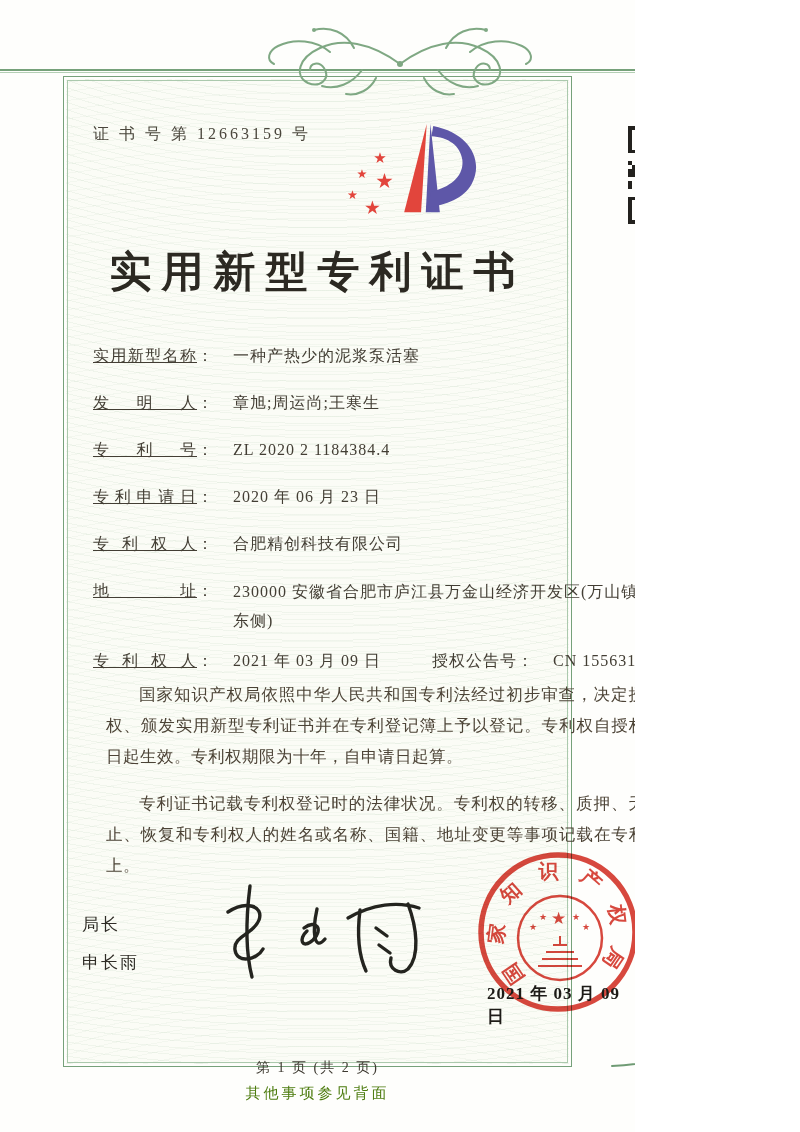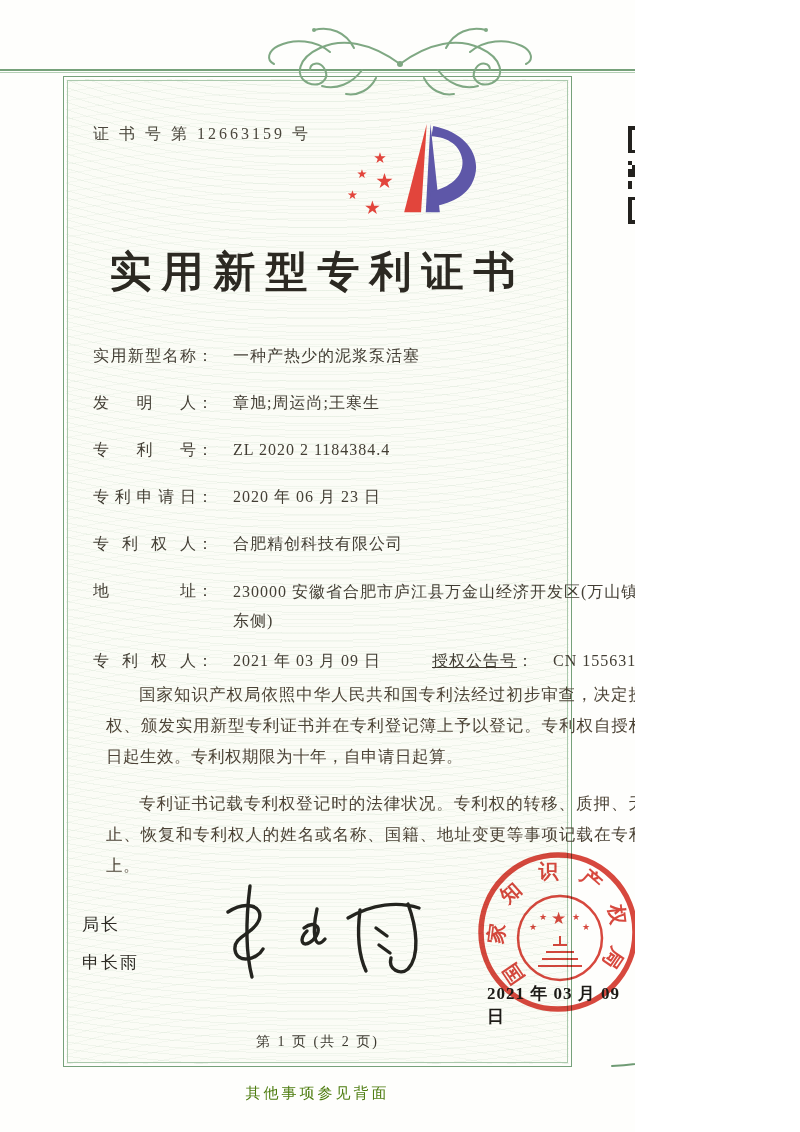--- a/index.html
+++ b/index.html
@@ -24,37 +24,37 @@
   .ornament{position:absolute;pointer-events:none;}
   
   .cert-no{position:absolute;left:93px;top:124px;font-size:16px;letter-spacing:3px;color:#4a463c;}
   .logo{position:absolute;left:332px;top:106px;width:150px;height:128px;}
   .qr{position:absolute;left:628px;top:126px;width:98px;height:98px;}
   .title{position:absolute;left:0;top:244px;width:100%;text-align:center;
     font-size:42px;font-weight:600;letter-spacing:10px;color:#2c2922;}
   
   .fields{position:absolute;left:93px;top:342px;width:625px;font-size:16px;letter-spacing:1px;color:#433e34;}
   .frow{margin-bottom:20px;line-height:27px;white-space:nowrap;}
-  .flabel{display:inline-block;width:104px;text-align:justify;text-align-last:justify;vertical-align:top;}
+  .flabel{display:inline-block;width:104px;text-align:justify;text-align-last:justify;vertical-align:top;text-decoration:underline;}
   .fcolon{display:inline-block;vertical-align:top;}
   .fvalue{display:inline-block;margin-left:14px;vertical-align:top;}
   .frow.addr{white-space:normal;margin-bottom:12px;}
   .frow.addr .fvalue{width:462px;line-height:29px;}
   .fgroup2{display:inline-block;margin-left:46px;}
-  .fgroup2 .flabel2{display:inline-block;text-decoration:underline;}
+  .fgroup2 .flabel2{display:inline-block;}
   
   .body-text{position:absolute;left:90px;top:663px;width:624px;font-size:16.5px;
     line-height:31px;letter-spacing:0.5px;color:#4c4336;text-align:justify;}
   .body-text p{margin:16px;text-indent:2em;}
   
   .officer{position:absolute;left:82px;top:906px;font-size:17px;line-height:38px;letter-spacing:2px;color:#2f2c26;}
   .signature{position:absolute;left:212px;top:876px;width:230px;height:112px;}
   .seal{position:absolute;left:472px;top:846px;width:172px;height:172px;mix-blend-mode:multiply;opacity:0.92;}
   .seal-date{position:absolute;left:487px;top:982px;font-size:17px;font-weight:700;letter-spacing:1px;color:#1d1b17;}
-  .page-indicator{position:absolute;left:0;top:1033px;width:100%;text-align:center;font-size:14px;letter-spacing:2px;color:#3d3930;}
+  .page-indicator{position:absolute;left:0;top:1059px;width:100%;text-align:center;font-size:14px;letter-spacing:2px;color:#3d3930;}
   .back-note{position:absolute;left:0;top:1084px;width:100%;text-align:center;font-size:15px;letter-spacing:3px;color:#4d7c0f;}
 </style>
 </head>
 <body>
 
 <div class="page">
 
   <div class="texture"></div>
 
   <div class="top-rule"></div>

